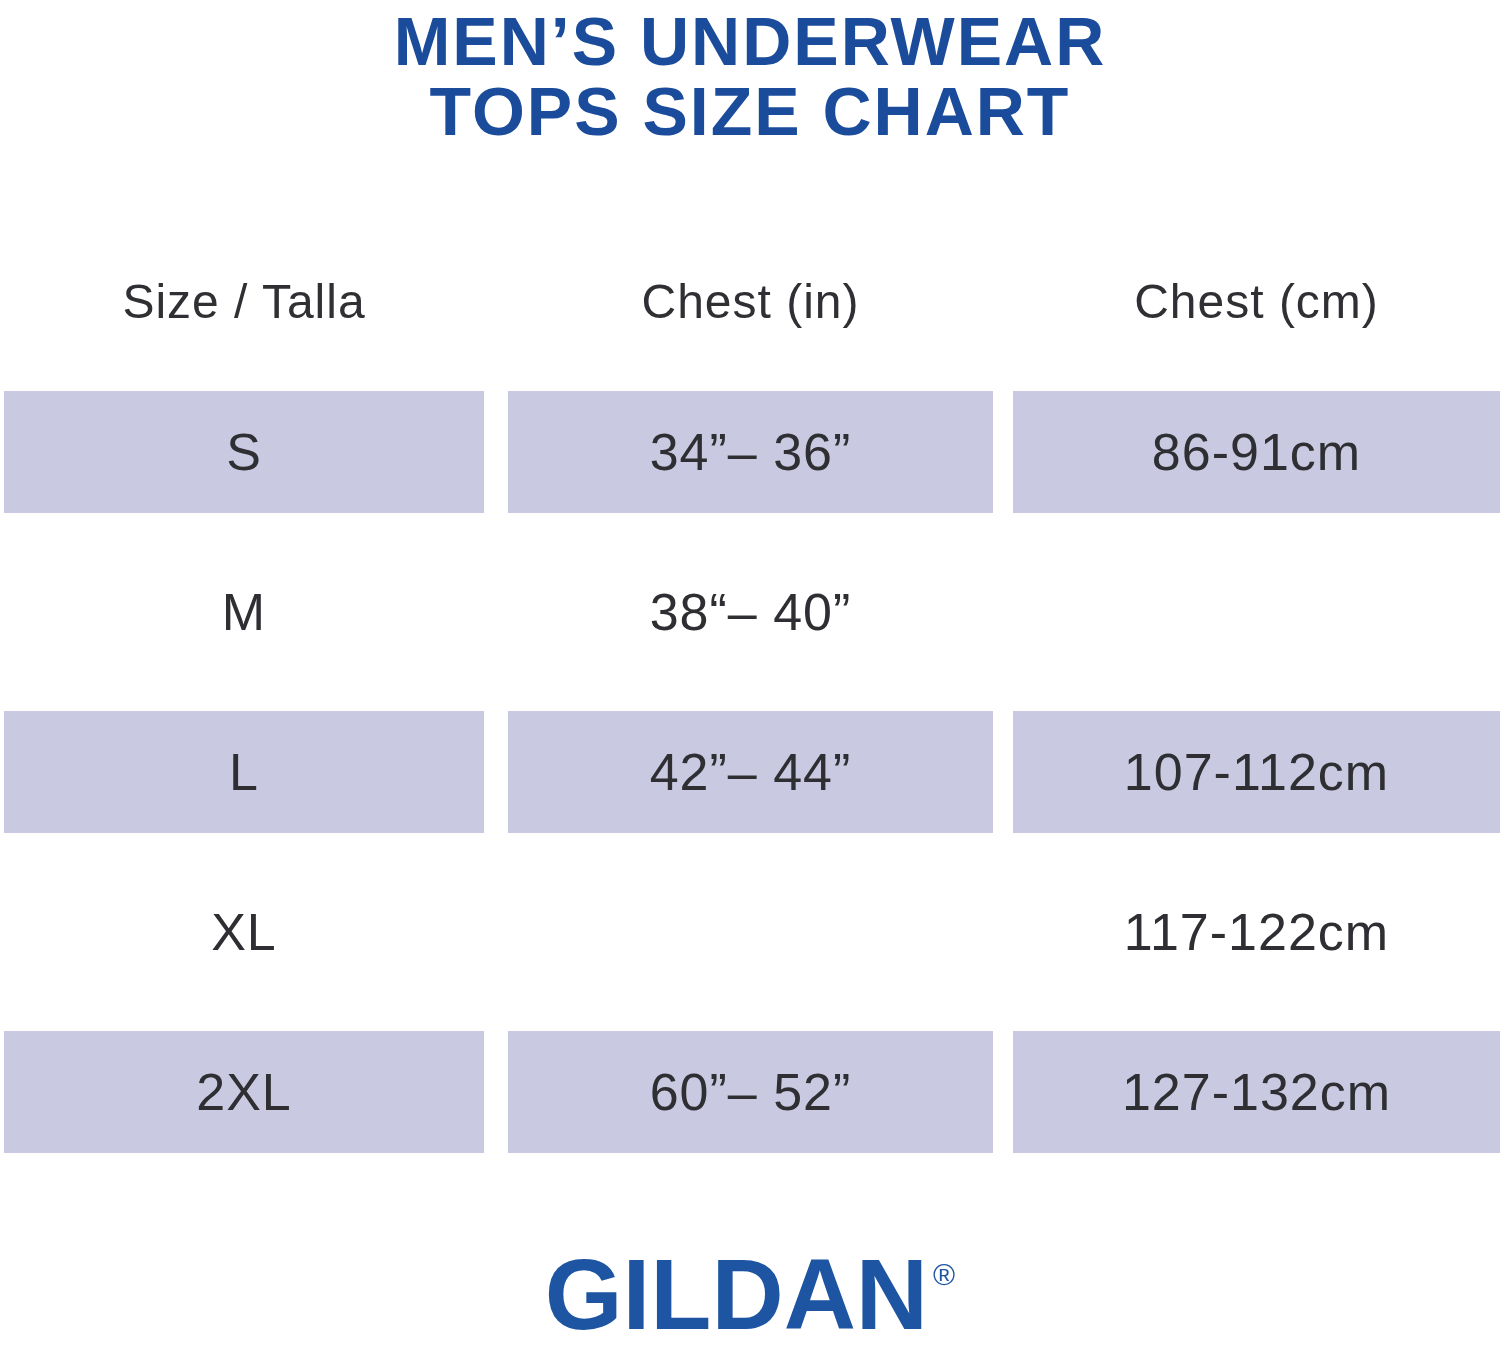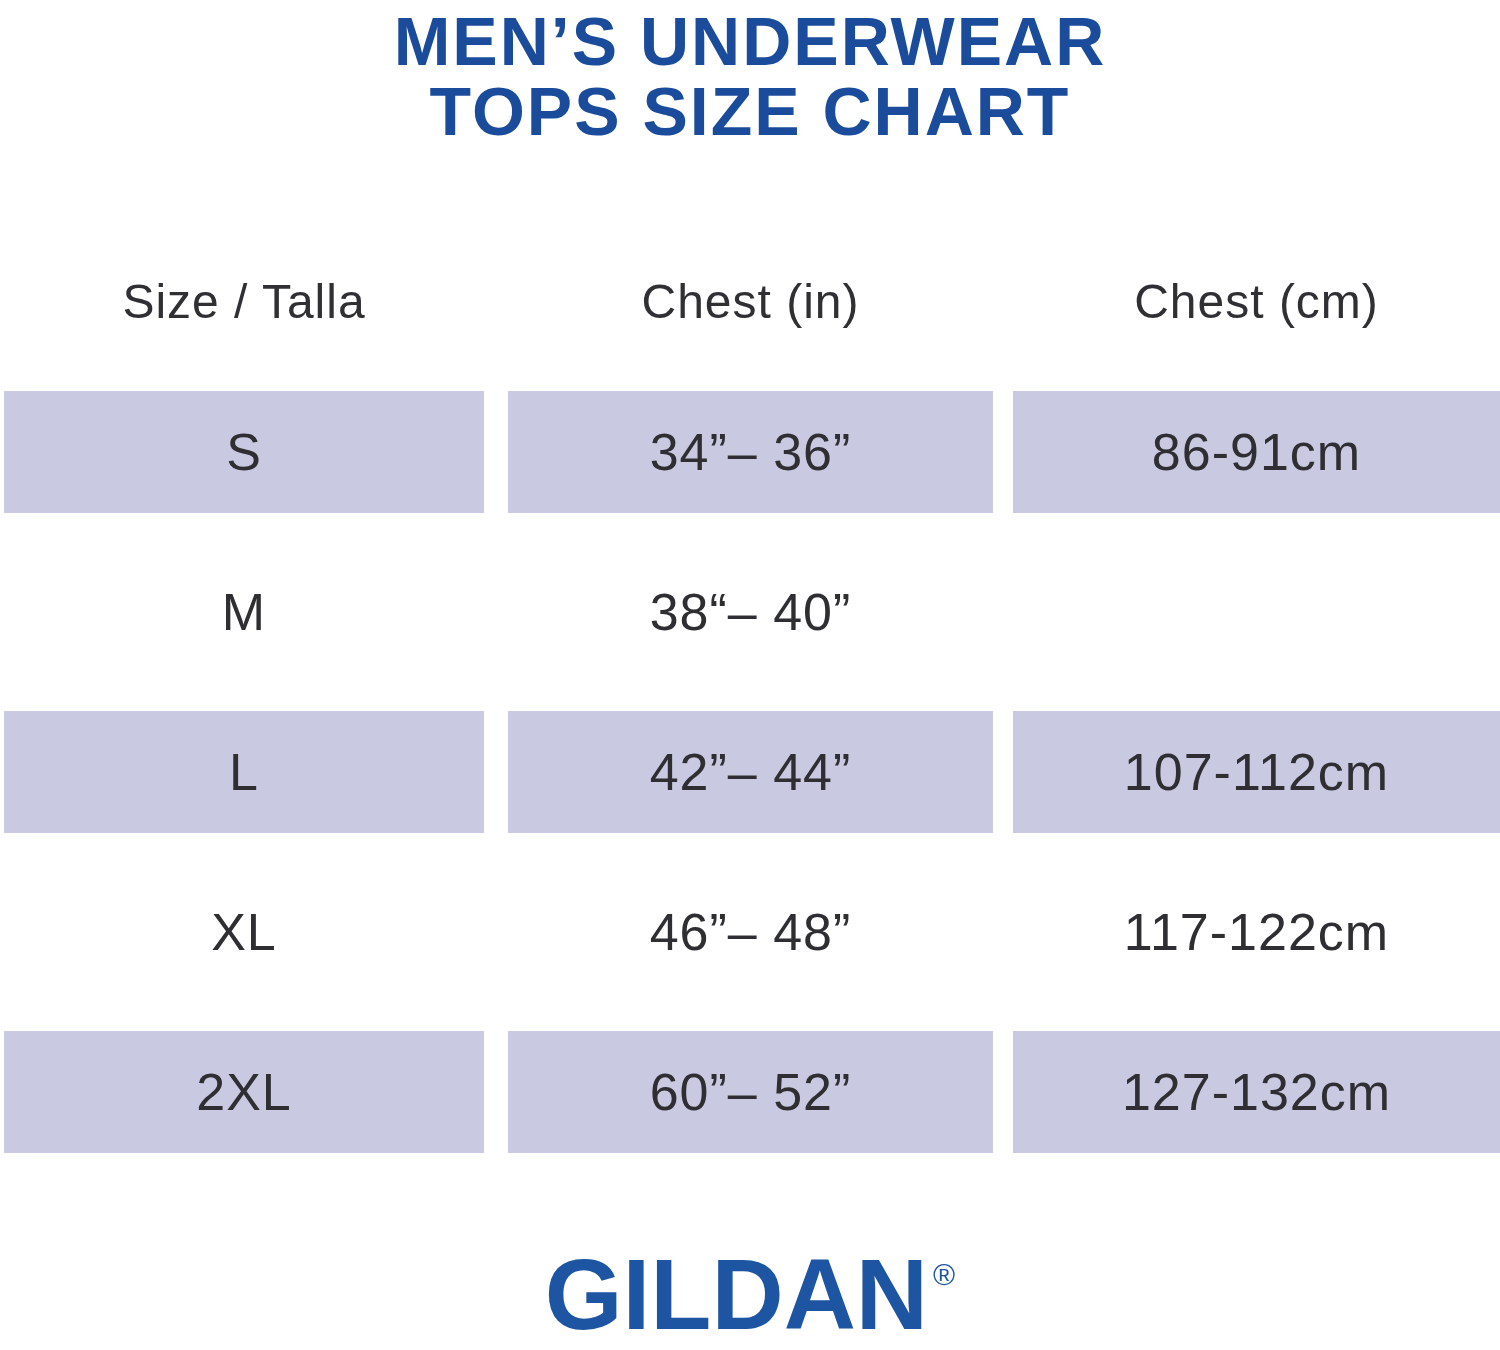--- a/index.html
+++ b/index.html
@@ -134,21 +134,20 @@
     </div>
 
     <div class="row shaded">
       <div class="cell c1">L</div>
       <div class="cell c2">42”– 44”</div>
       <div class="cell c3">107-112cm</div>
     </div>
 
     <div class="row">
       <div class="cell c1">XL</div>
-      <div class="cell c2">46”– 48”</div>
       <div class="cell c3">117-122cm</div>
     </div>
 
     <div class="row shaded">
       <div class="cell c1">2XL</div>
       <div class="cell c2">60”– 52”</div>
       <div class="cell c3">127-132cm</div>
     </div>
 
   </div>

